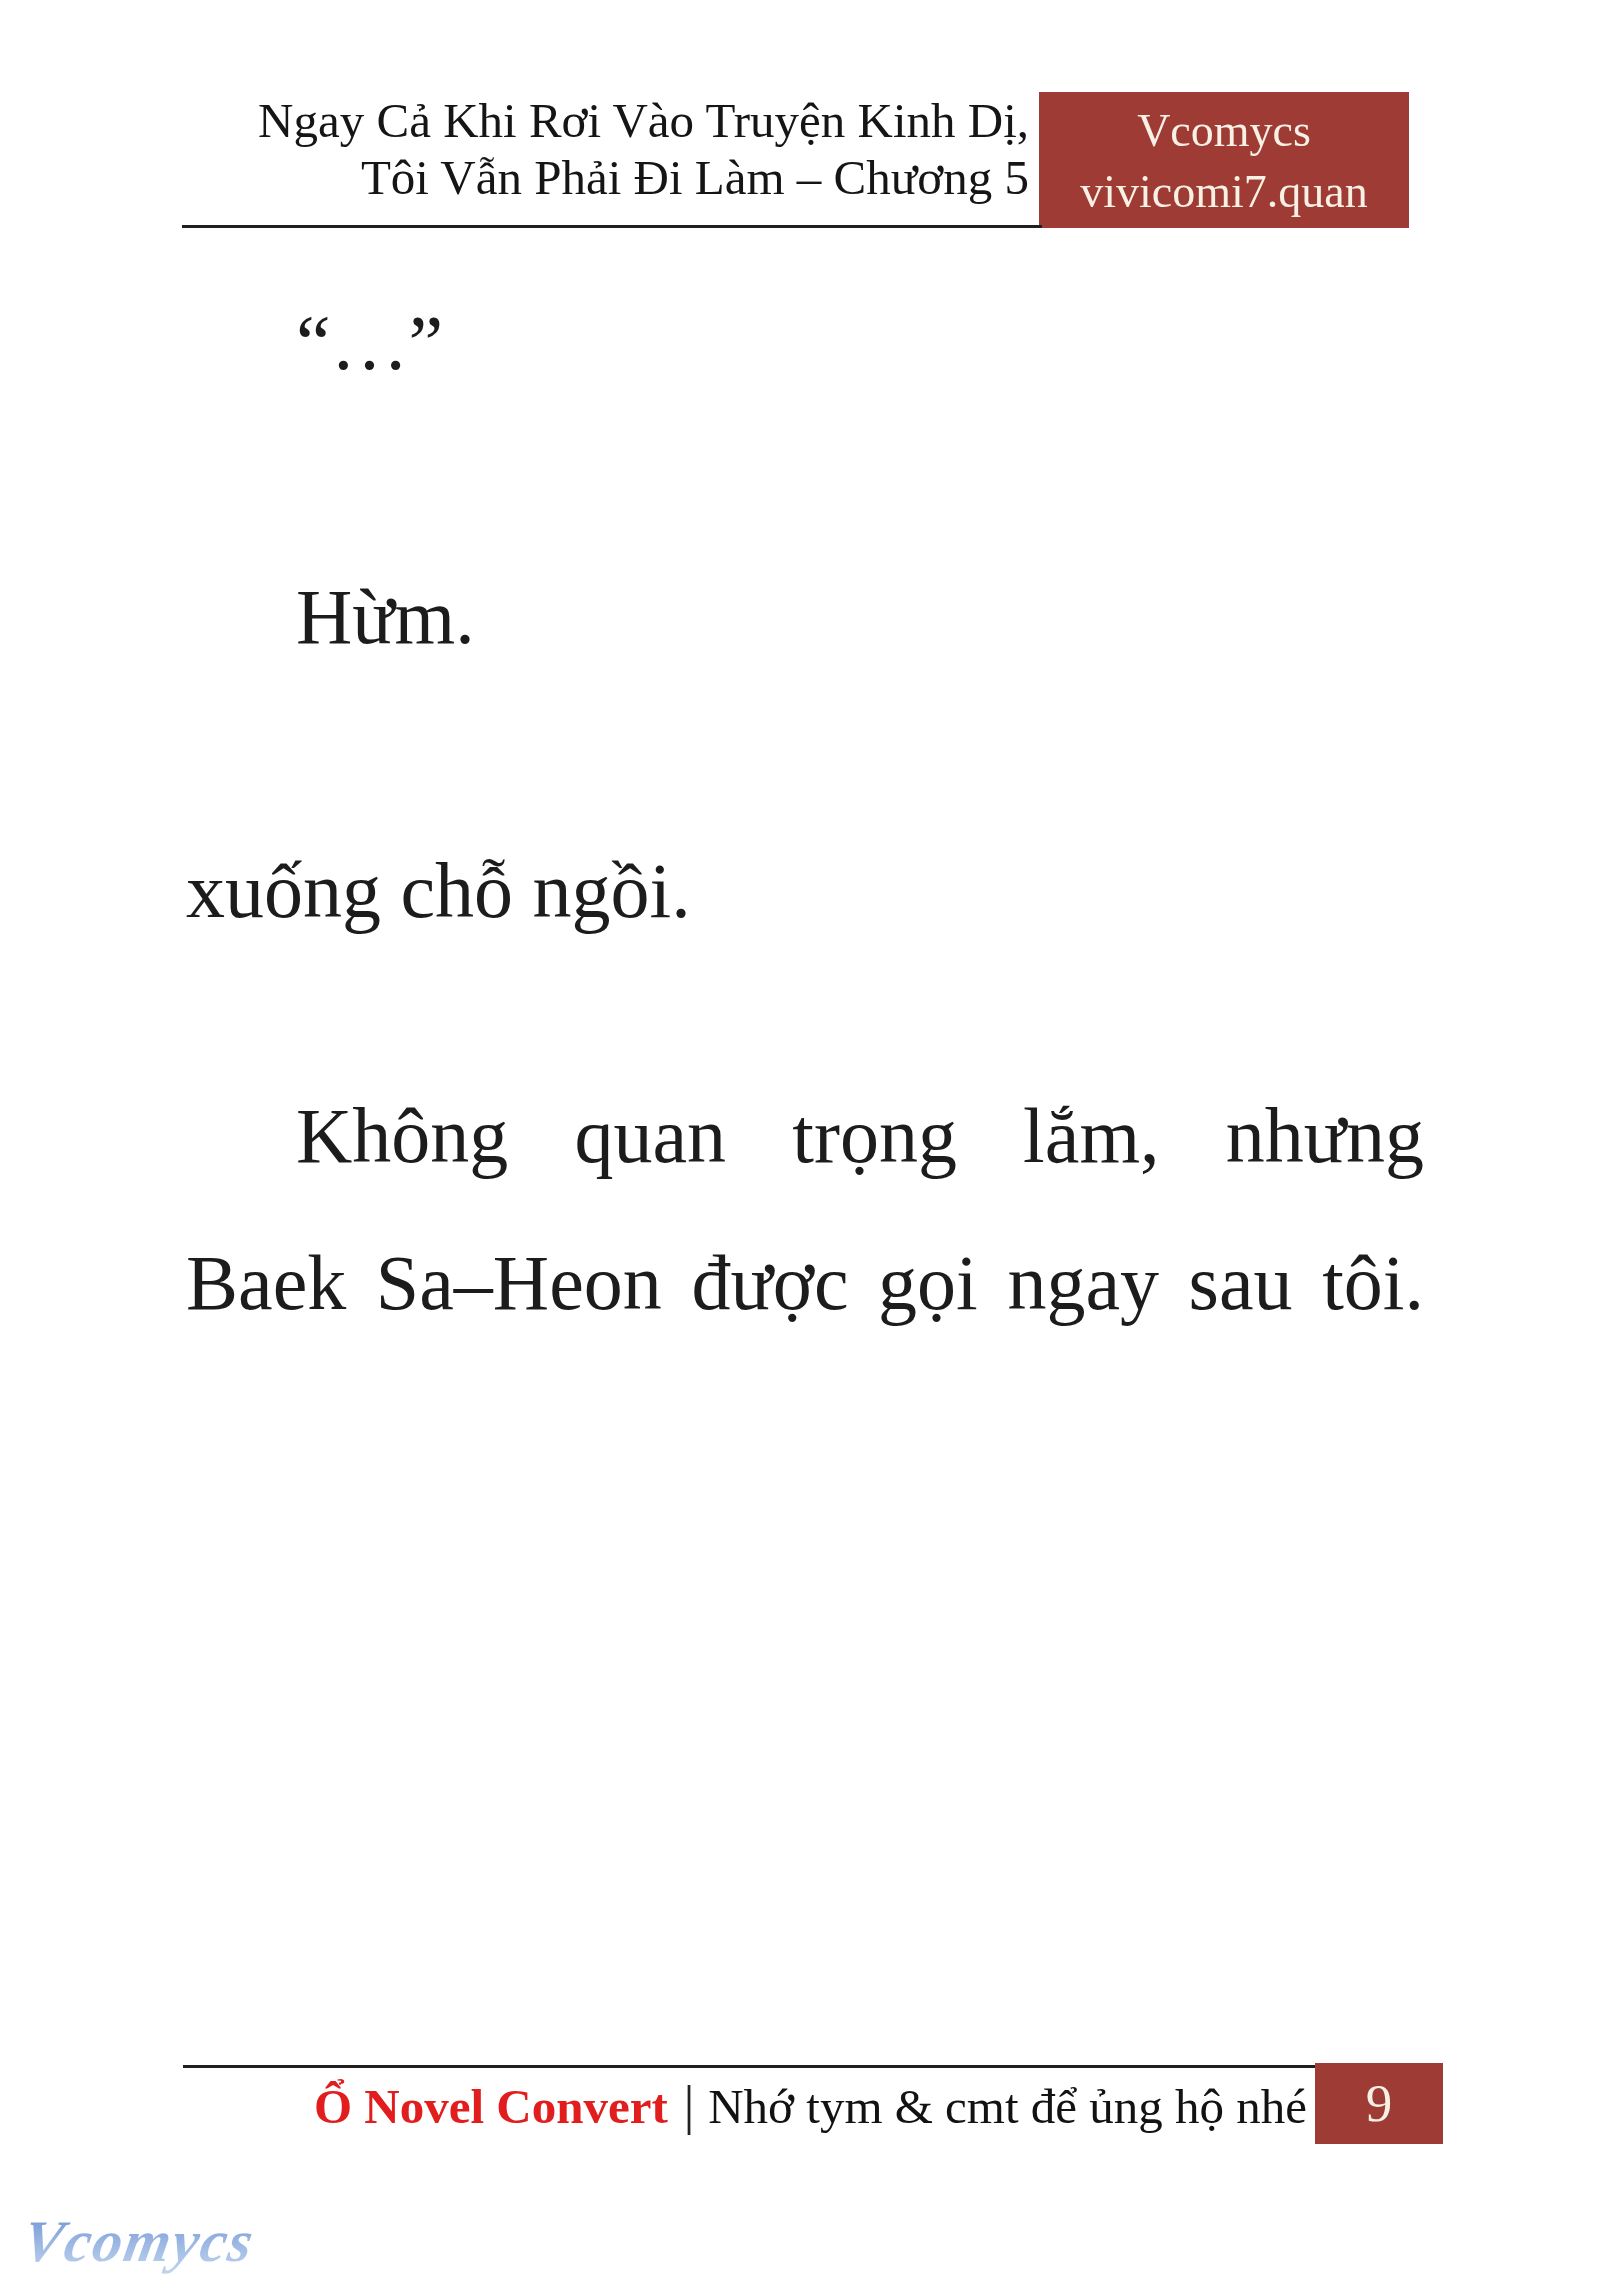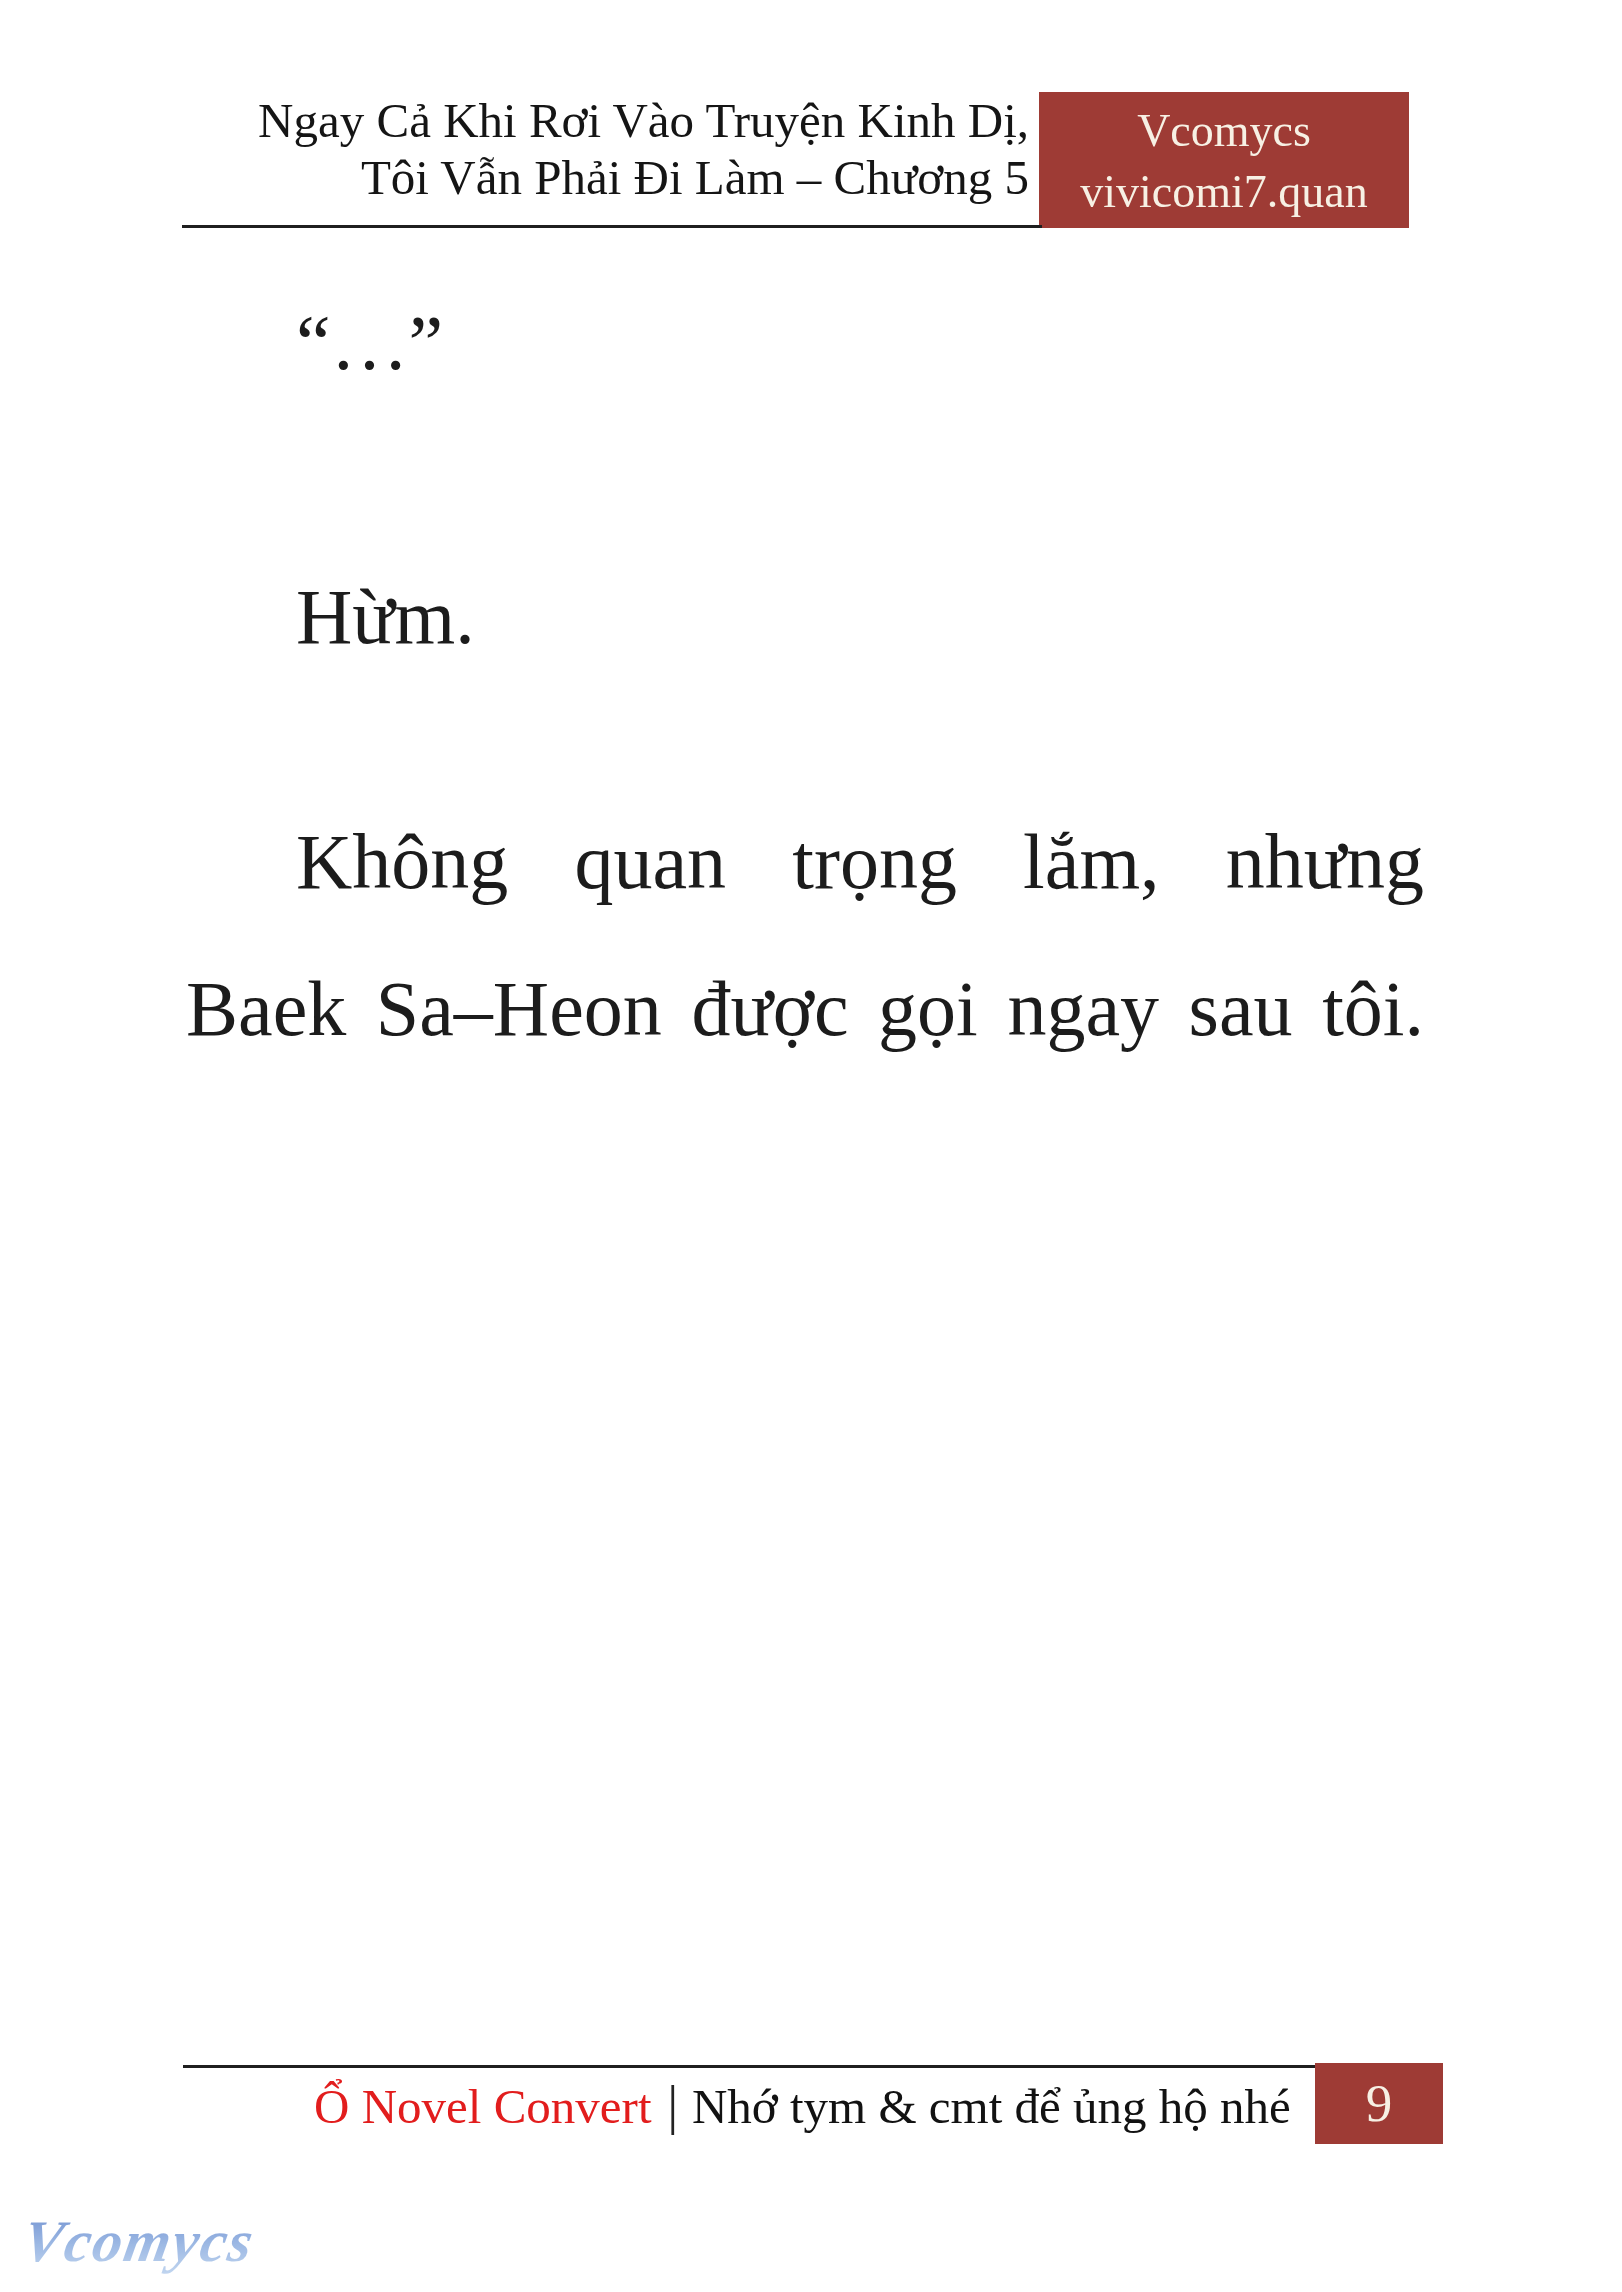--- a/index.html
+++ b/index.html
@@ -65,21 +65,21 @@
     background: #1f1f1f;
   }
   .footer-text {
     position: absolute;
     left: 314px; top: 2074px;
     font-size: 49px;
     line-height: 61px;
     color: #121212;
     white-space: nowrap;
   }
-  .footer-brand { color: #e21d1d; font-weight: normal; }
+  .footer-brand { color: #e21d1d; font-weight: bold; }
   .footer-sep { font-size: 55px; padding: 0 13.7px 0 15.7px; font-weight: 400; color: #222; }
   .page-number-box {
     position: absolute;
     left: 1315px; top: 2063px;
     width: 128px; height: 81px;
     background: #9e3b35;
     color: #f7f0e4;
     font-size: 53px;
     text-align: center;
     line-height: 81px;
@@ -118,20 +118,21 @@
   <div class="header-rule"></div>
 
   <div class="body-text" id="body-text">
       <div class="para">
         <div class="tline ind">“…”</div>
       </div>
       <div class="para">
         <div class="tline ind">Hừm.</div>
       </div>
       <div class="para">
+        <div class="tline">xuống chỗ ngồi.</div>
       </div>
       <div class="para">
         <div class="tline j ind">Không quan trọng lắm, nhưng</div>
         <div class="tline j">Baek Sa–Heon được gọi ngay sau tôi.</div>
       </div>
     </div>
 
   <div class="footer-rule"></div>
   <div class="footer-text">
     <span class="footer-brand">Ổ Novel Convert</span><span class="footer-sep">|</span><span>Nhớ tym &amp; cmt để ủng hộ nhé</span>

